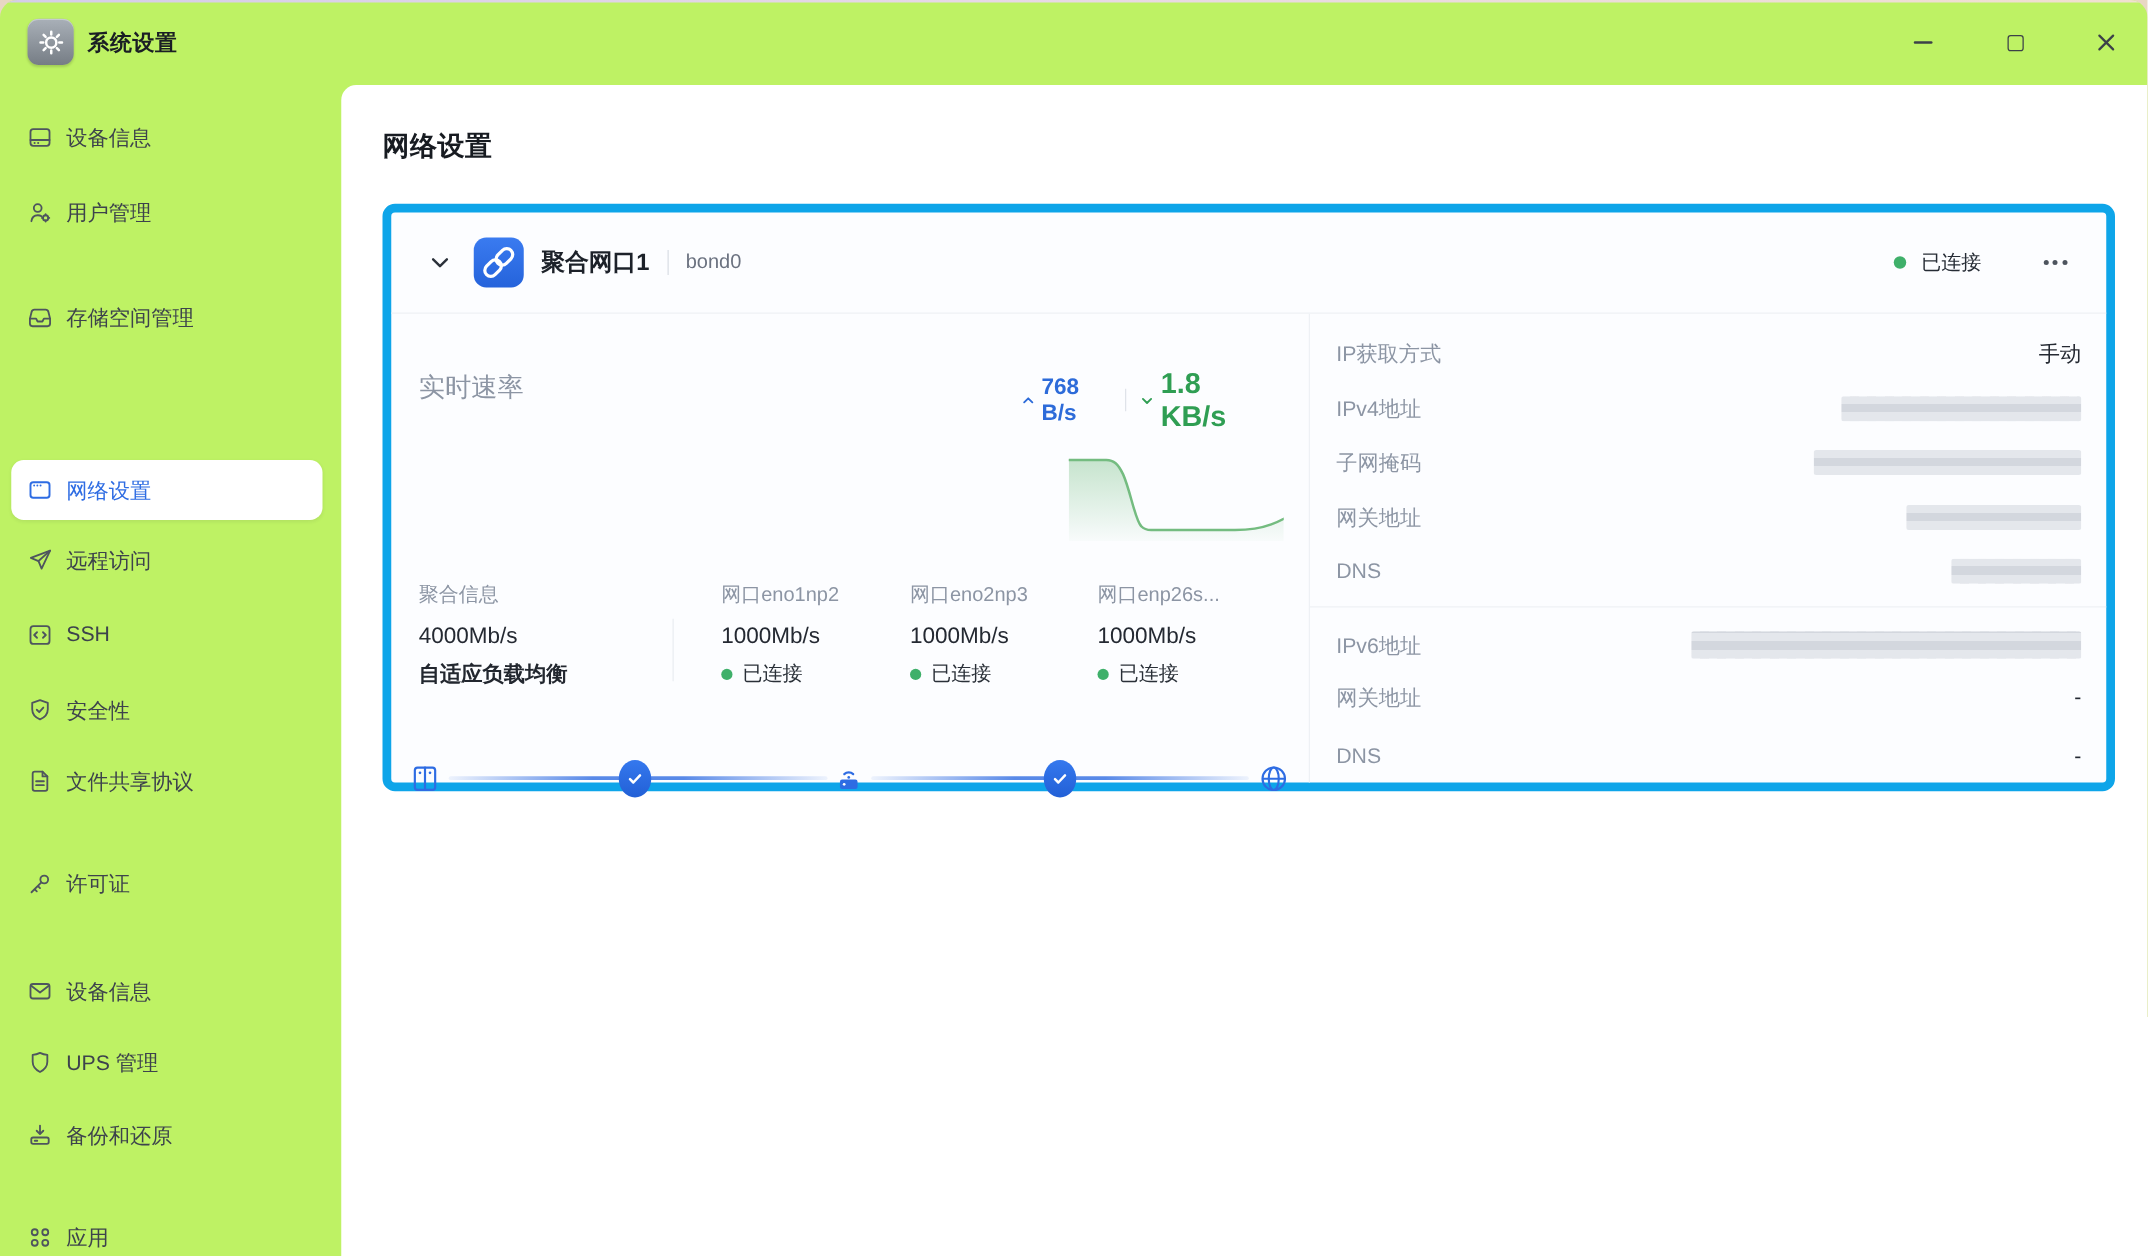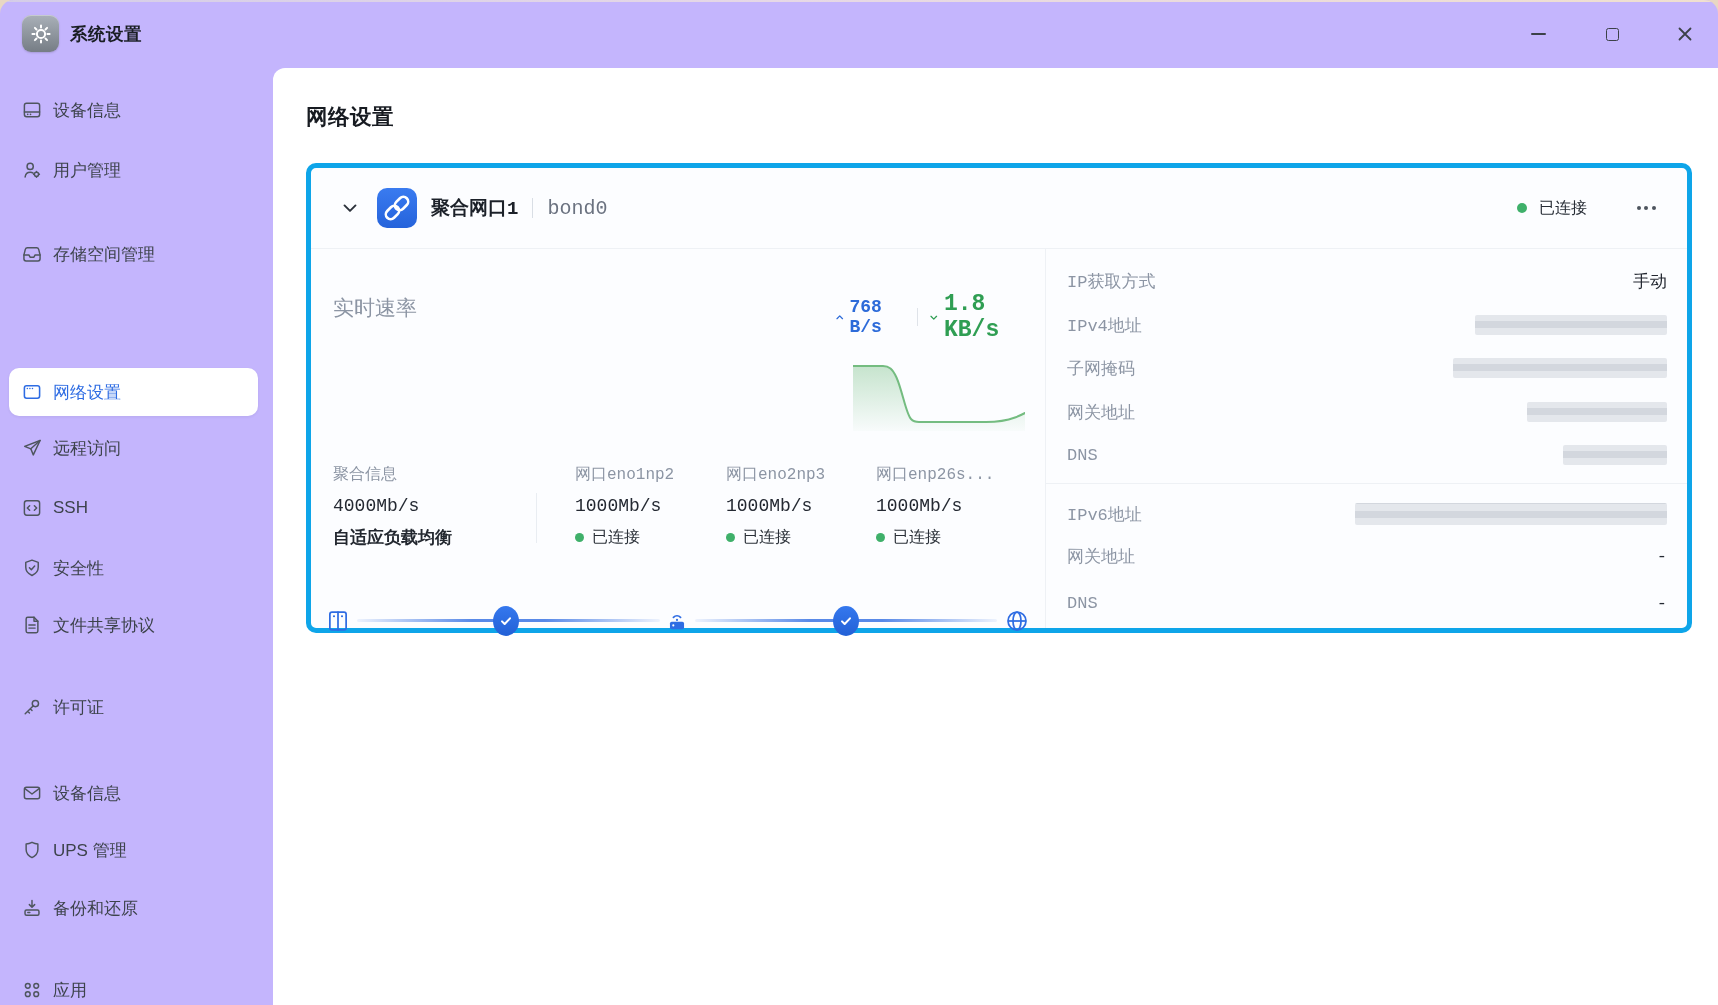--- a/index.html
+++ b/index.html
@@ -1,18 +1,18 @@
 <!DOCTYPE html>
 <html><head>
 <meta charset="utf-8">
 <style>
   * { box-sizing: border-box; margin: 0; padding: 0; }
   html,body { width:1718px; height:1005px; }
   body { background:#e8d7c3; font-family:"Liberation Sans","DejaVu Sans",sans-serif; overflow:hidden; }
-  .window { position:relative; width:1718px; height:1005px; background:#c4b5fd; border-radius:14px 14px 0 0; overflow:hidden; }
+  .window { position:relative; width:1718px; height:1005px; background:#bef264; border-radius:14px 14px 0 0; overflow:hidden; }
   .window::before { content:""; position:absolute; top:0; left:0; right:0; height:2px; background:linear-gradient(90deg,#d4cde8,#e6d8e6 45%,#f0e0cf); border-radius:14px 14px 0 0; z-index:50; }
 
   
   .titlebar { position:absolute; top:0; left:0; right:0; height:68px; }
   .app-icon { position:absolute; left:22px; top:15px; width:37px; height:37px; border-radius:9px;
     background:linear-gradient(180deg,#a9b0b8,#767d85); display:flex; align-items:center; justify-content:center;
     box-shadow:inset 0 1px 0 rgba(255,255,255,.35), 0 1px 2px rgba(0,0,0,.15); }
   .app-title { position:absolute; left:70px; top:0; height:68px; display:flex; align-items:center;
     font-size:17.5px; font-weight:700; color:#1a1e24; letter-spacing:.5px; }
   .win-btn { position:absolute; top:16px; width:38px; height:36px; display:flex; align-items:center; justify-content:center; cursor:default; }
@@ -27,31 +27,31 @@
   .side-item .si-label { font-size:17px; color:#3d434c; }
   .side-item.selected { background:#ffffff; box-shadow:0 1px 3px rgba(25,35,55,.07); }
   .side-item.selected .si-label { color:#2e6ce3; font-weight:500; }
   .si-icon { width:22px; height:22px; display:flex; align-items:center; justify-content:center; flex:0 0 22px; }
 
   
   .main { position:absolute; left:273px; top:68px; right:0; bottom:0; background:#ffffff; border-top-left-radius:12px; }
   .page-heading { position:absolute; left:33px; top:34px; font-size:21.5px; font-weight:700; color:#171b21; letter-spacing:.5px; }
 
   .card { position:absolute; left:33px; top:95px; width:1386px; height:470px; background:#fcfdff;
-    border:5px solid #0ea5e9; border-radius:10px;font-family:Liberation Mono, monospace; }
+    border:7px solid #0ea5e9; border-radius:10px; }
 
   .card-header { position:absolute; top:0; left:0; right:0; height:80px; }
   .hdr-divider { position:absolute; top:80px; left:0; right:0; height:1px; background:#eef1f5; }
   .chevron { position:absolute; left:28px; top:29px; width:22px; height:22px; cursor:default; }
   .link-badge { position:absolute; left:66px; top:20px; width:40px; height:40px; border-radius:10px;
     background:linear-gradient(180deg,#3a7bf0,#2563db); display:flex; align-items:center; justify-content:center; }
   .card-title { position:absolute; left:120px; top:0; height:80px; display:flex; align-items:center; gap:14px; }
   .bond-name { font-size:19px; font-weight:600; color:#1c2129; }
   .title-sep { width:1px; height:20px; background:#d9dee5; }
-  .iface-name { font-size:20px; color:#6b7280; }
+  .iface-name { font-size:16px; color:#6b7280; }
   .hdr-right { position:absolute; right:26px; top:0; height:80px; display:flex; align-items:center; gap:12px; }
   .status-dot { width:10px; height:10px; border-radius:50%; background:#3fb06a; }
   .status-text { font-size:16px; color:#262c35; }
   .menu-btn { margin-left:32px; width:30px; height:30px; display:flex; align-items:center; justify-content:center; gap:3.5px; cursor:default; }
   .menu-btn i { width:4px; height:4px; border-radius:50%; background:#4d545e; }
 
   
   .pane-divider { position:absolute; left:734px; top:81px; bottom:0; width:1px; background:#eef1f5; }
   .rt-label { position:absolute; left:22px; top:126px; font-size:21px; color:#8c95a4; }
   .speeds { position:absolute; right:calc(100% - 712px); top:123px; left:auto; display:flex; align-items:center; gap:12px; }
@@ -293,21 +293,21 @@
               <i></i>
               <i></i>
               <i></i>
             </span>
         </div>
       </div>
       <div class="hdr-divider"></div>
       <div class="pane-divider"></div>
 
       <div class="rt-label">实时速率</div>
-      <div class="speeds" style="left:524px; width:190px; justify-content:flex-end; display:flex; align-items:center; gap:12px;">
+      <div class="speeds" style="left:504px; width:190px; justify-content:flex-end; display:flex; align-items:center; gap:12px;">
         <span class="speed-up">
           <svg width="13" height="13" viewBox="0 0 24 24">
               <path d="m5 15 7-7 7 7" stroke="#2d6bd9" stroke-width="3.2" fill="none" stroke-linecap="round" stroke-linejoin="round"></path>
             </svg>
           <span>768 B/s</span>
         </span>
         <span class="speed-sep"></span>
         <span class="speed-down">
           <svg width="13" height="13" viewBox="0 0 24 24">
               <path d="m5 9 7 7 7-7" stroke="#2f9e53" stroke-width="3.2" fill="none" stroke-linecap="round" stroke-linejoin="round"></path>

